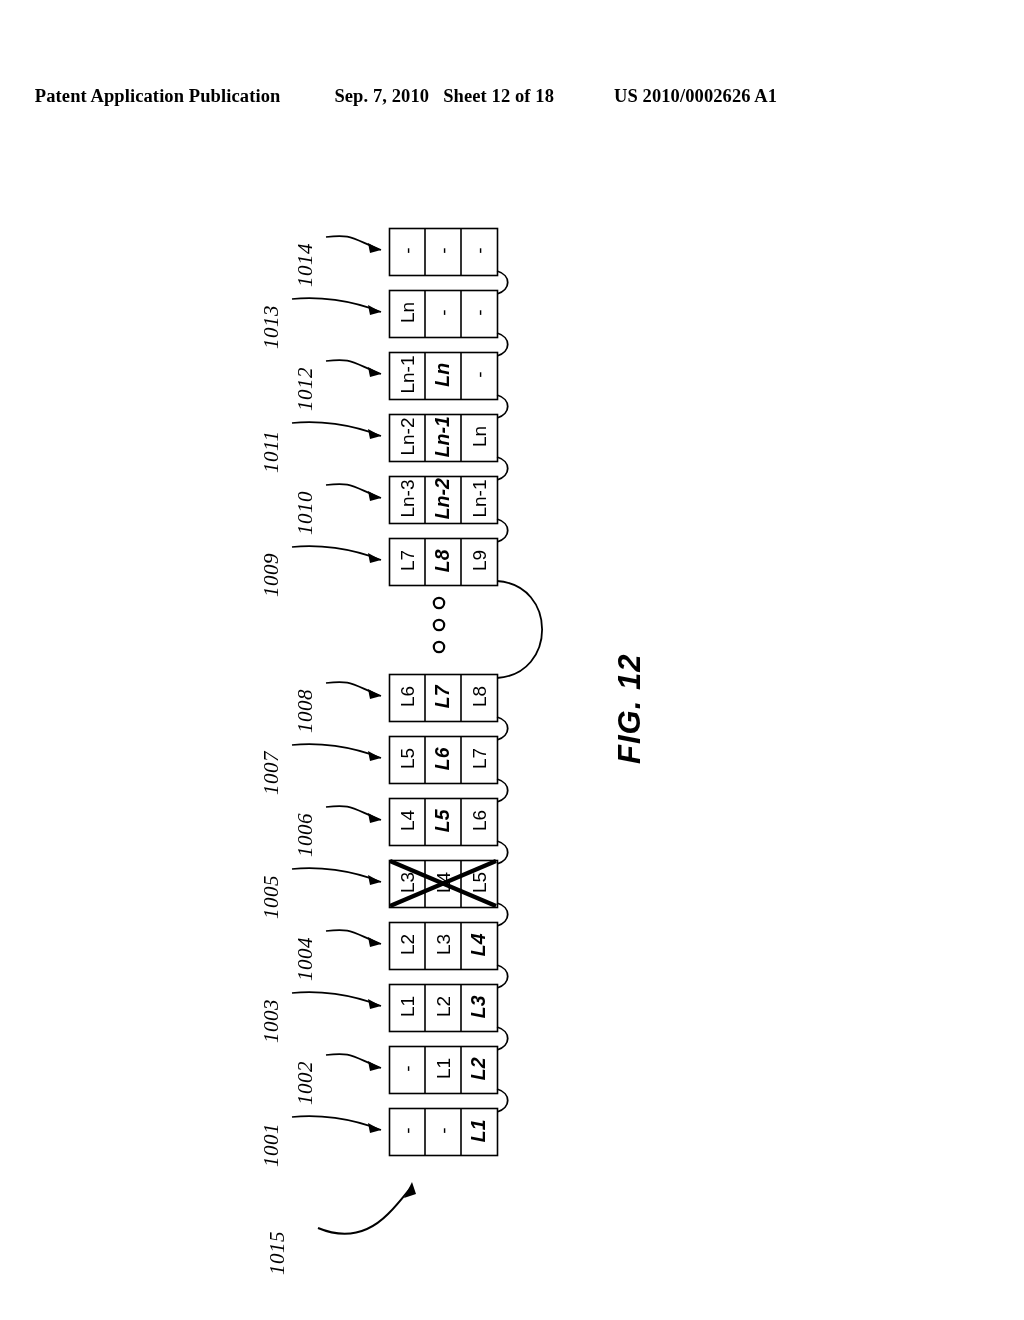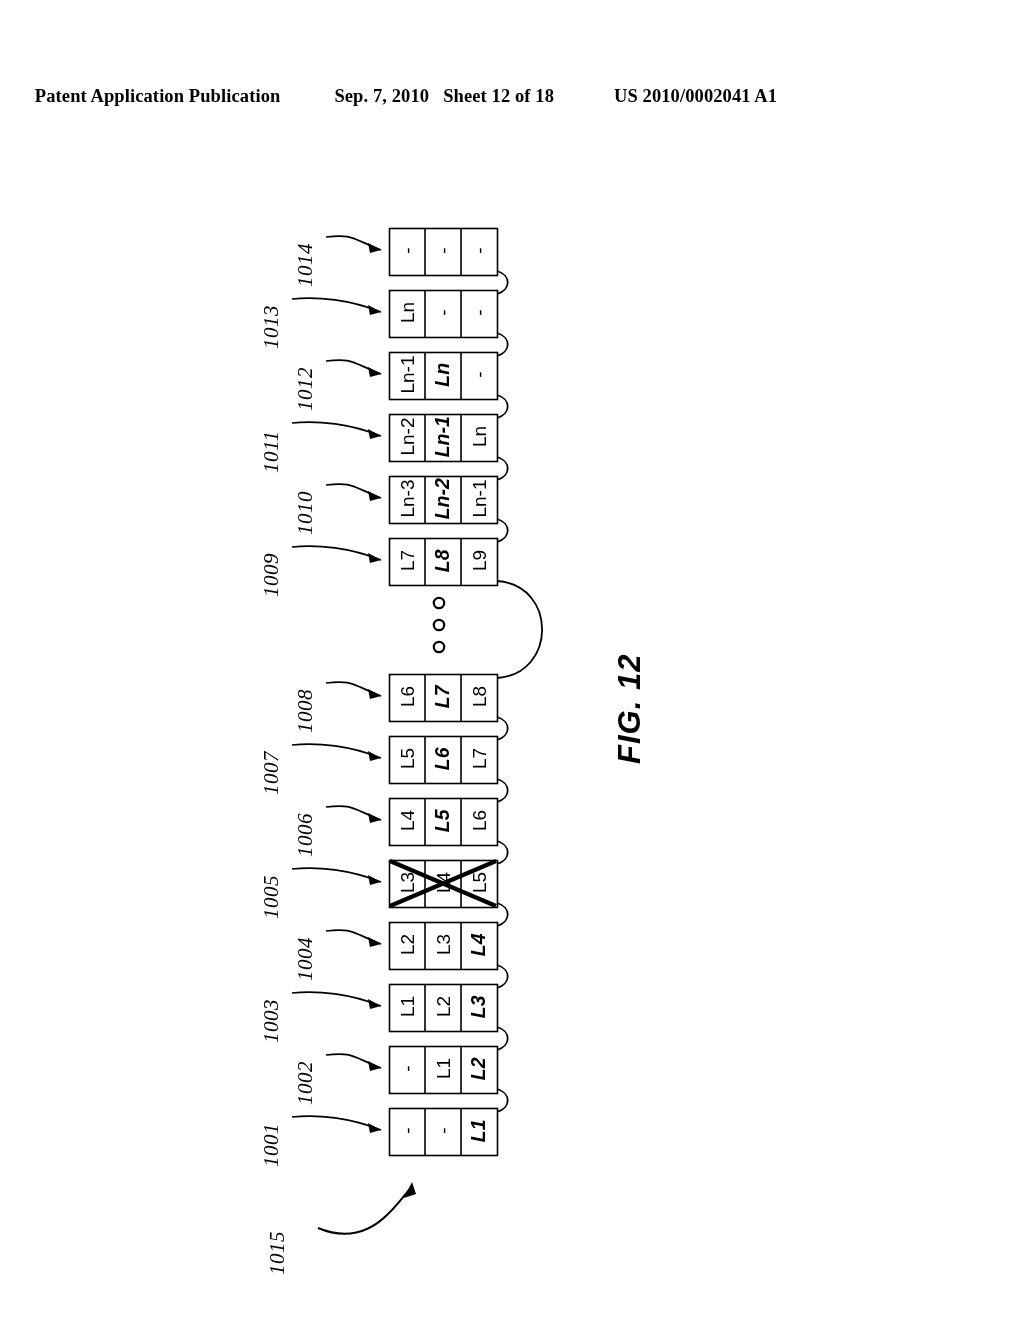--- a/index.html
+++ b/index.html
@@ -80,21 +80,21 @@
     white-space:nowrap;
   }
 </style>
 </head>
 <body>
 
 <div id="page-header">
   <span class="h-pub">Patent Application Publication</span>
   <span class="h-date">Sep. 7, 2010</span>
   <span class="h-sheet">Sheet 12 of 18</span>
-  <span class="h-pat">US 2010/0002041 A1</span>
+  <span class="h-pat">US 2010/0002626 A1</span>
 </div>
 
 <div id="figure">
   <svg id="fig-svg" width="1024" height="1320">
       <g>
         <rect x="389.5" y="228.5" width="108" height="47" fill="#ffffff" stroke="#000000" stroke-width="1.6"></rect>
         <line x1="425" y1="229" x2="425" y2="275" stroke="#000000" stroke-width="1.6"></line>
         <line x1="461" y1="229" x2="461" y2="275" stroke="#000000" stroke-width="1.6"></line>
       </g>
       <path d="M 497 271 C 511.26 275, 511.26 290, 497 294" fill="none" stroke="#000000" stroke-width="1.8"></path>

